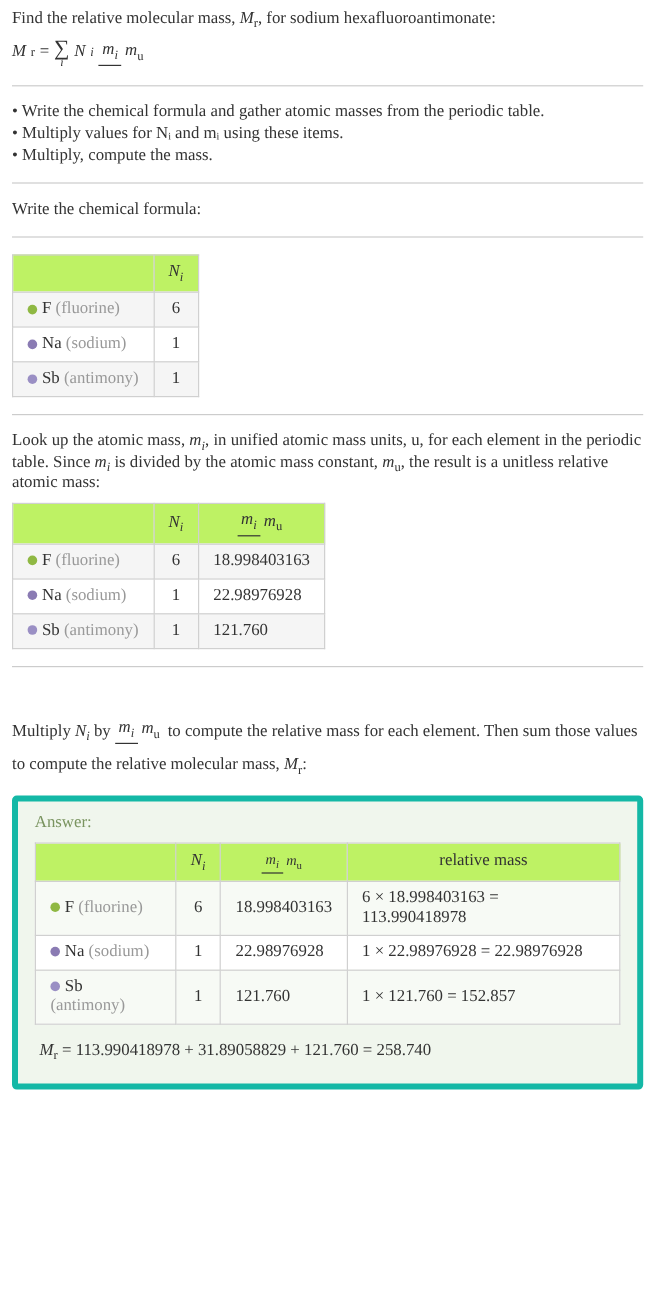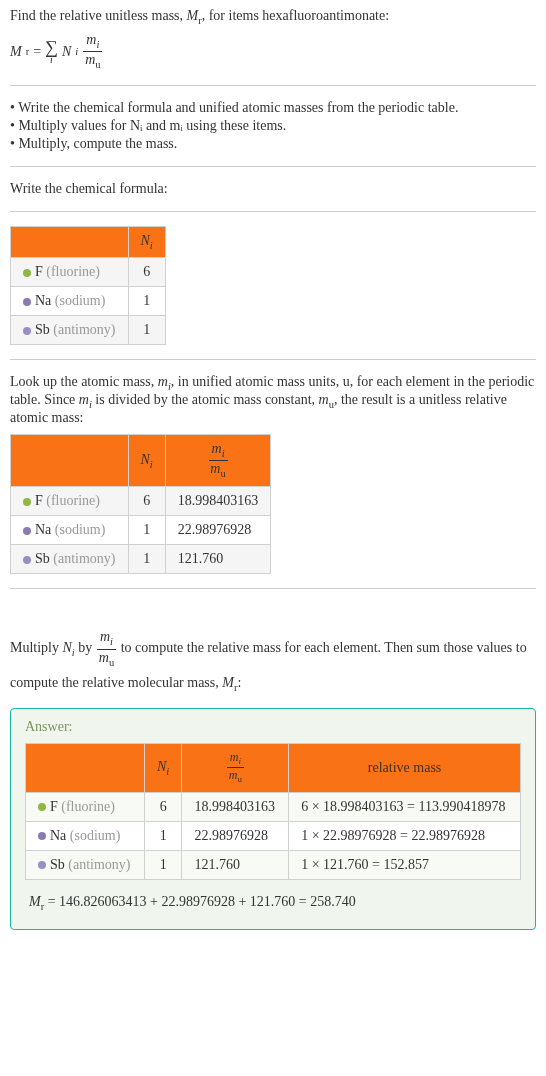--- a/index.html
+++ b/index.html
@@ -35,21 +35,21 @@
       font-size: 18px;
       display: inline-flex;
       flex-direction: column;
       align-items: center;
       line-height: 0.9;
     }
     .sigma-main { font-size: 18px; }
     .sigma-sub { font-size: 10px; font-style: italic; }
     .frac {
       display: inline-flex;
-      flex-direction: column;
+      flex-direction: row;
       align-items: center;
       vertical-align: middle;
       line-height: 1;
     }
     .frac-num, .frac-den {
       padding: 1px 3px;
     }
     .frac-num {
       border-bottom: 1px solid #333;
     }
@@ -63,41 +63,41 @@
       border-collapse: collapse;
       margin-top: 8px;
     }
     th, td {
       border: 1px solid #d0d0d0;
       padding: 6px 12px;
       text-align: left;
     }
     th {
       font-weight: normal;
-      background: #f97316;
+      background: #bef264;
     }
     tr:nth-child(even) td {
       background: #f5f5f5;
     }
     .element-dot {
       display: inline-block;
       width: 8px;
       height: 8px;
       border-radius: 50%;
       margin-right: 4px;
       vertical-align: middle;
     }
     .element-name {
       color: #999;
       text-align: center;
     }
     .center { text-align: center; }
     .answer-box {
       background: #f0f6ed;
-      border: 1px solid #14b8a6;
+      border: 5px solid #14b8a6;
       border-radius: 4px;
       padding: 10px 14px 14px 14px;
       margin-top: 10px;
       font-family: Liberation Serif, serif;
     }
     .answer-title {
       color: #7a9460;
       margin-bottom: 8px;
     }
     .answer-box table {
@@ -113,21 +113,21 @@
     }
     .chem-formula {
       margin-top: 4px;
     }
   </style>
 </head>
 <body>
 
 <div class="section">
   <div>
-    <span>Find the relative unitless mass, </span><span class="italic">M</span><span class="sub">r</span><span>, for items hexafluoroantimonate:</span>
+    <span>Find the relative molecular mass, </span><span class="italic">M</span><span class="sub">r</span><span>, for sodium hexafluoroantimonate:</span>
   </div>
   <div class="formula-line">
     <span class="italic">M</span>
       <span class="sub">r</span>
     <span> = </span>
     <span class="sigma">
       <span class="sigma-main">∑</span>
       <span class="sigma-sub">i</span>
     </span>
     <span class="italic">N</span>
@@ -136,21 +136,21 @@
       <span class="frac-num"><span class="italic">m</span><span class="sub italic">i</span></span>
       <span class="frac-den"><span class="italic">m</span><span class="sub">u</span></span>
     </span>
   </div>
 </div>
 
 <div class="section-divider"></div>
 
 <div class="section">
   <div class="plan-list">
-    <div>• Write the chemical formula and unified atomic masses from the periodic table.</div>
+    <div>• Write the chemical formula and gather atomic masses from the periodic table.</div>
     <div>• Multiply values for Nᵢ and mᵢ using these items.</div>
     <div>• Multiply, compute the mass.</div>
   </div>
 </div>
 
 <div class="section-divider"></div>
 
 <div class="section">
   <div>Write the chemical formula:</div>
 </div>
@@ -258,16 +258,16 @@
       </tr>
       <tr>
         <td><span class="element-dot" style="background:#9a8fc4"></span><span>Sb</span> <span class="element-name">(antimony)</span></td>
         <td class="center">1</td>
         <td>121.760</td>
         <td>1 × 121.760 = 152.857</td>
       </tr>
     </tbody>
       </table>
     <div class="final-formula">
-      <span class="italic">M</span><span class="sub">r</span><span> = 146.826063413 + 22.98976928 + 121.760 = 258.740</span>
+      <span class="italic">M</span><span class="sub">r</span><span> = 113.990418978 + 31.89058829 + 121.760 = 258.740</span>
     </div>
   </div>
 </div>
 
 </body></html>

